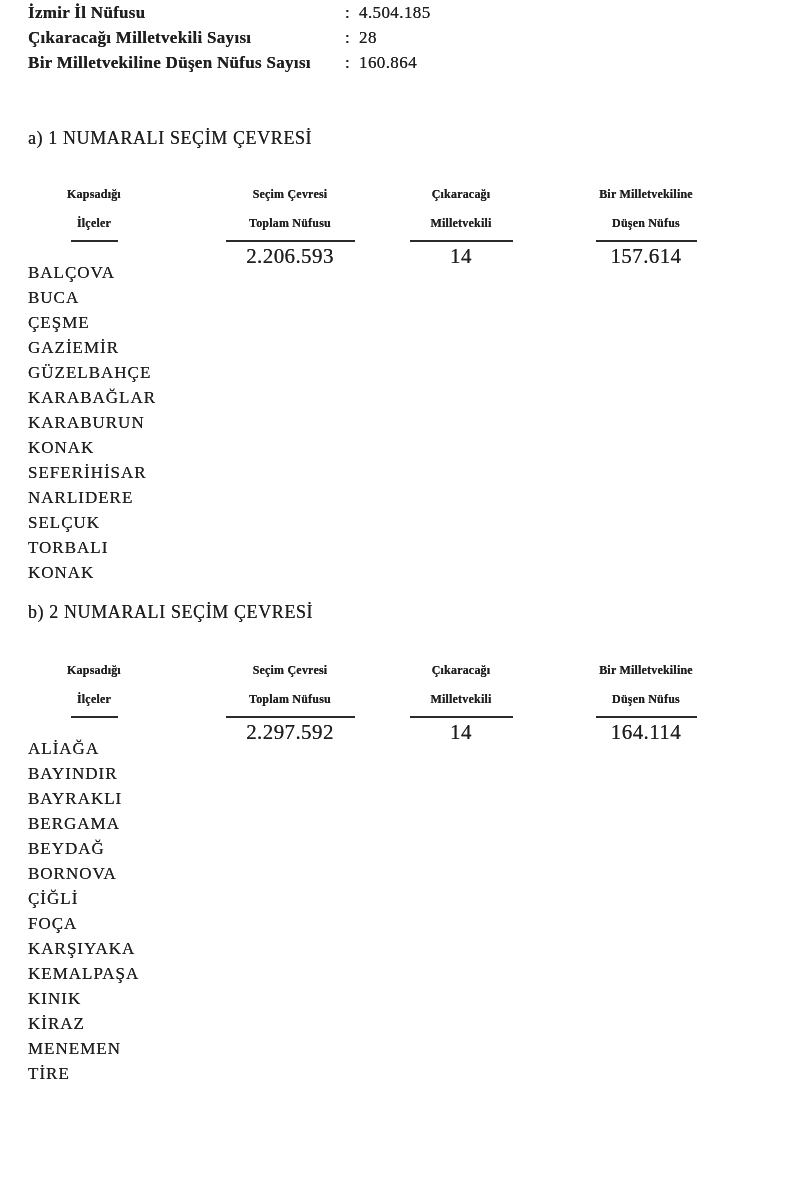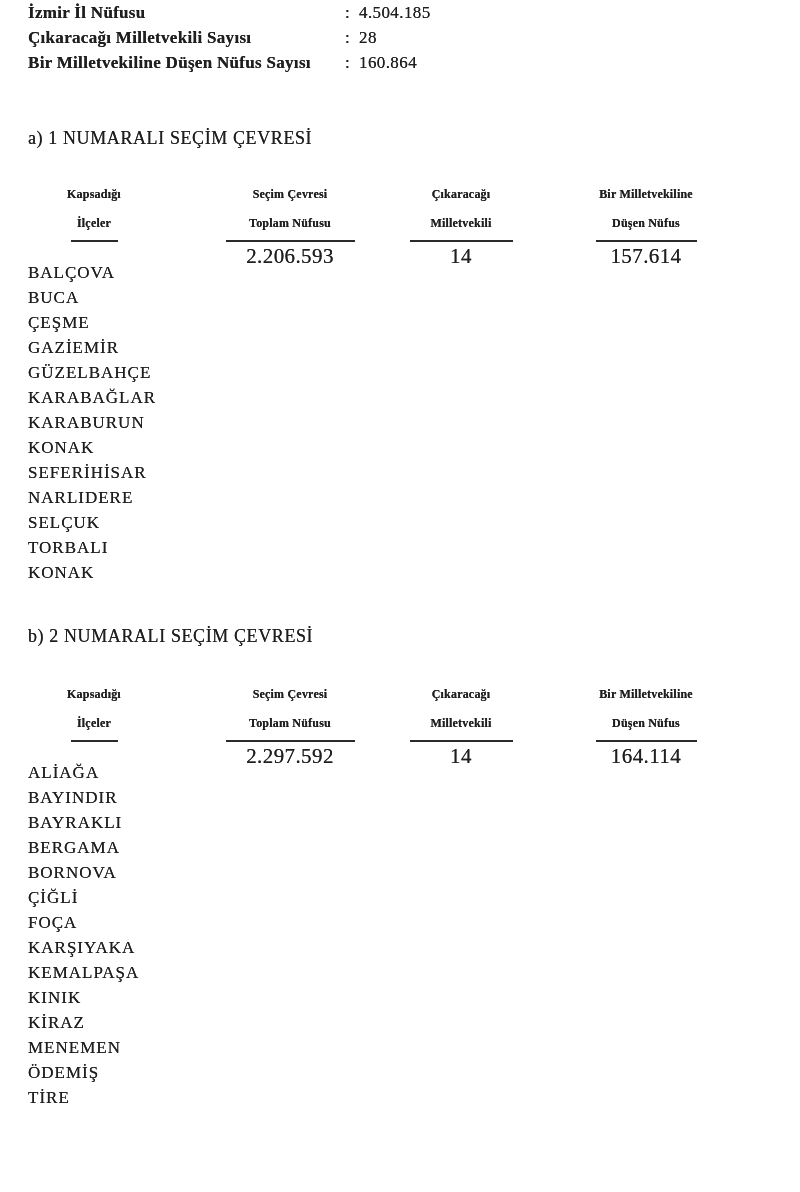--- a/index.html
+++ b/index.html
@@ -46,21 +46,21 @@
   
   .section-title {
     width: 720px;
     text-align: left;
     font-weight: normal;
     font-size: 18px;
     line-height: 22px;
     letter-spacing: 0.6px;
   }
   .title-a { margin-top: 52px; }
-  .title-b { margin-top: 40px; }
+  .title-b { margin-top: 16px; }
 
   
   .cols {
     position: relative;
     height: 78px;
     margin-top: 31px;
   }
   .cols-b { margin-top: 33px; }
   .col {
     position: absolute;
@@ -197,25 +197,25 @@
       <div class="rule rule4"></div>
       <div class="colval">164.114</div>
     </div>
   </div>
 
   <ul class="districts">
     <li>ALİAĞA</li>
     <li>BAYINDIR</li>
     <li>BAYRAKLI</li>
     <li>BERGAMA</li>
+    <li>BEYDAĞ</li>
     <li>BORNOVA</li>
     <li>ÇİĞLİ</li>
     <li>FOÇA</li>
     <li>KARŞIYAKA</li>
     <li>KEMALPAŞA</li>
     <li>KINIK</li>
     <li>KİRAZ</li>
     <li>MENEMEN</li>
-    <li>ÖDEMİŞ</li>
     <li>TİRE</li>
   </ul>
 
 </div>
 
 </body></html>

